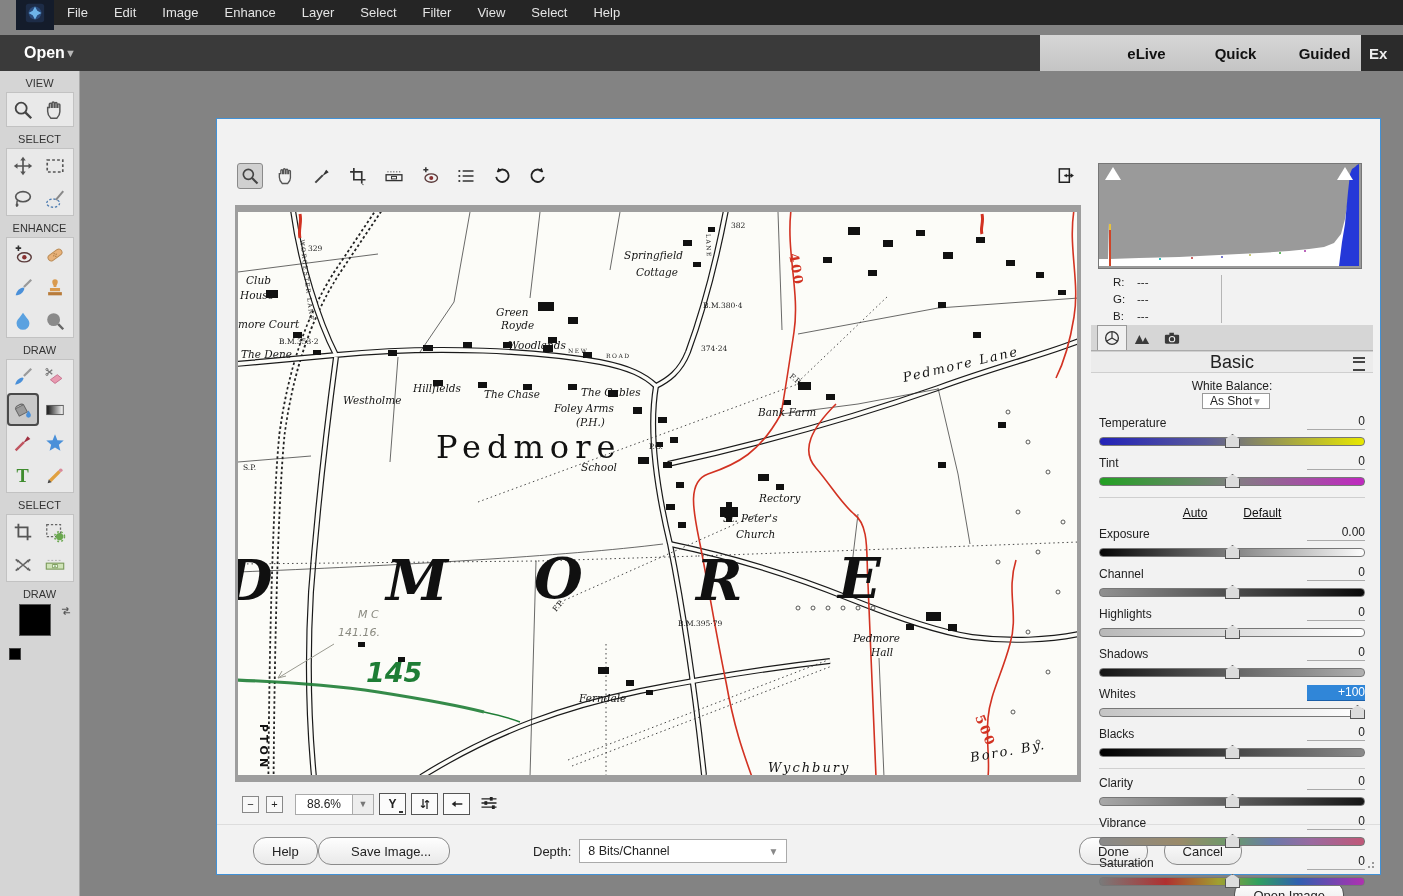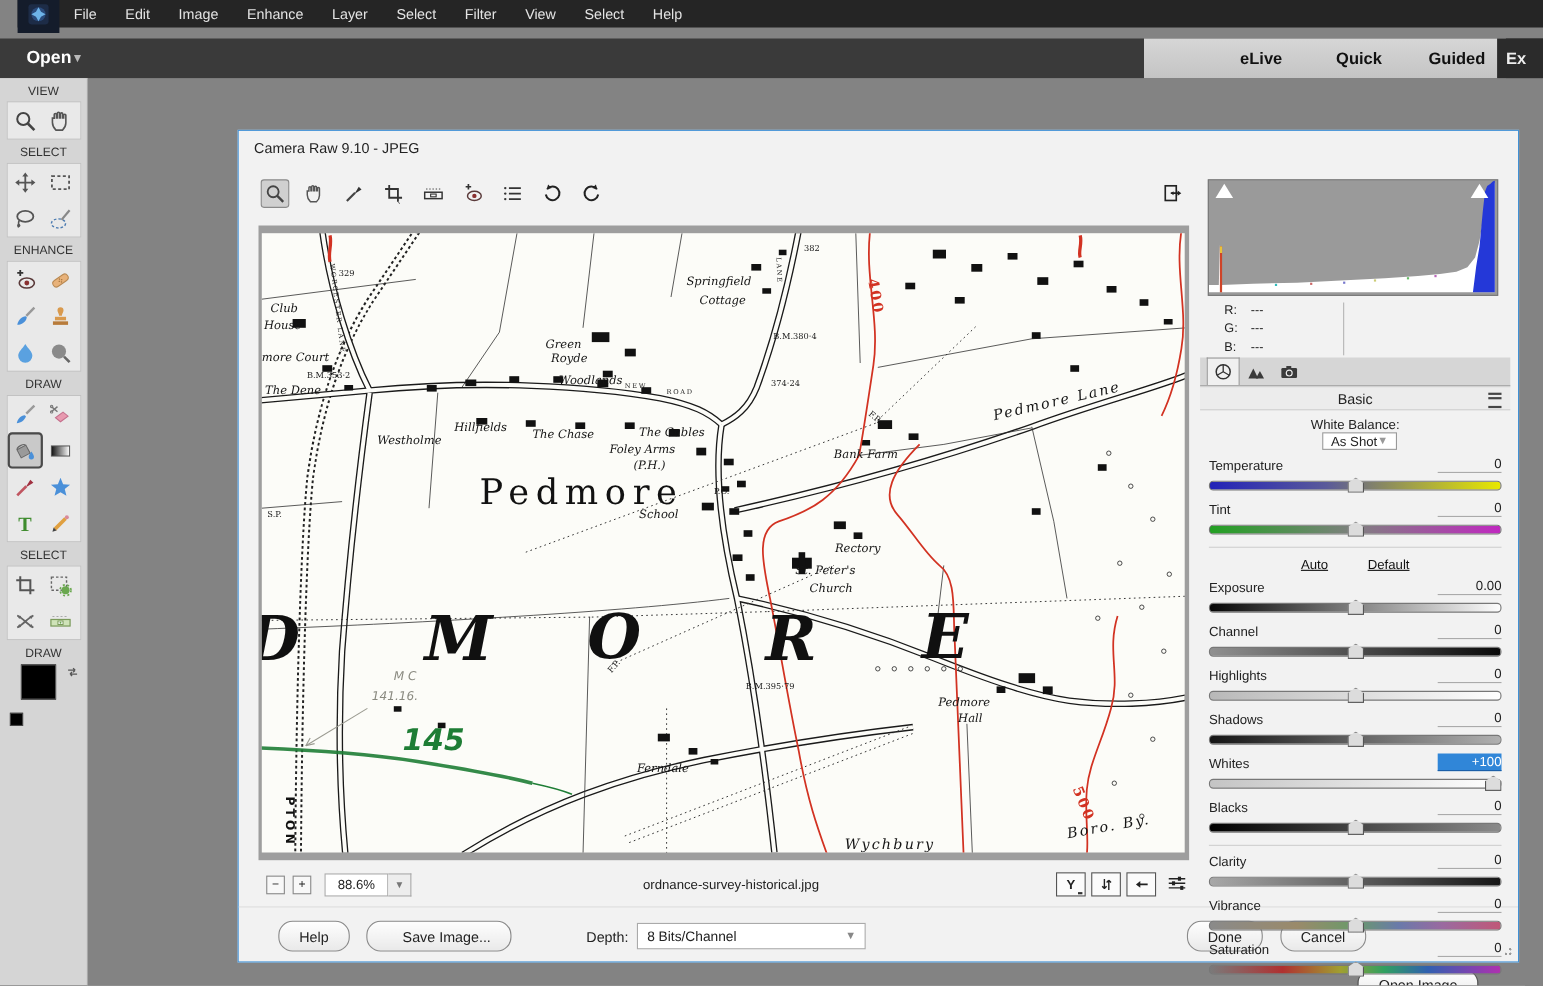--- a/index.html
+++ b/index.html
@@ -55,42 +55,42 @@
   .pv-btn{width:25px;height:20px;border:1px solid #555;background:#fbfbfb;display:flex;align-items:center;justify-content:center;margin-left:5px;font-weight:bold;font-size:12px;position:relative;}
   .pv-btn svg{width:16px;height:16px;}
   #ymark{position:absolute;right:2px;bottom:1px;width:4px;height:2px;background:#333;}
   #mixer-icon{margin-left:8px;}
   #mixer-icon svg{width:22px;height:20px;}
 
   
   #dlg-footer{position:absolute;left:0;top:705px;width:100%;height:51px;border-top:1px solid #ddd;}
   .pill{position:absolute;top:12px;height:26px;border:1px solid #8a8a8a;border-radius:13px;background:linear-gradient(#fefefe,#e9e9e9);font-size:13px;color:#222;padding:0 18px;display:flex;align-items:center;font-family:"Liberation Sans",sans-serif;}
   #btn-help{left:36px;}
-  #btn-save{left:116px;padding-left:32px;}
+  #btn-save{left:101px;padding-left:32px;}
   #depth-group{position:absolute;left:316px;top:14px;display:flex;align-items:center;font-size:13px;color:#222;}
   #depth-select{width:190px;height:22px;border:1px solid #aaa;background:#fff;margin-left:8px;display:flex;align-items:center;justify-content:space-between;padding:0 8px;font-size:12.5px;}
   #depth-select .chev{color:#888;font-size:10px;}
   #btn-done{right:232px;margin-left:44px;}
   #btn-cancel{right:138px;}
   #btn-open{right:36px;border:1px solid #555;margin-top:44px;}
   #grip{position:absolute;right:5px;bottom:5px;width:8px;height:8px;
         background:radial-gradient(circle at 2px 6px,#999 1px,transparent 1.2px),radial-gradient(circle at 6px 6px,#999 1px,transparent 1.2px),radial-gradient(circle at 6px 2px,#999 1px,transparent 1.2px);}
 
   
   #right-panel{position:absolute;left:874px;top:40px;width:282px;height:700px;}
   #histogram-box{position:absolute;left:7px;top:4px;width:262px;height:104px;border:1px solid #777;background:#9a9a9a;}
   #rgb-block{position:absolute;left:0px;top:114px;width:282px;height:52px;font-size:11.5px;color:#222;}
   .rgb-row{display:flex;padding-left:22px;height:17px;align-items:center;}
   .rgb-row .lab{width:24px;}
   #rgb-divider{position:absolute;left:130px;top:2px;width:1px;height:48px;background:#b5b5b5;}
   #panel-tabs{position:absolute;left:0;top:166px;width:282px;height:26px;background:#d6d6d6;border-bottom:1px solid #ababab;display:flex;align-items:flex-end;padding-left:6px;box-sizing:border-box;}
   .ptab{width:30px;height:25px;display:flex;align-items:center;justify-content:center;}
   .ptab svg{width:18px;height:18px;}
   .ptab.selected{background:#f0f0f0;border:1px solid #999;border-bottom:none;box-sizing:border-box;}
-  #basic-header{position:absolute;left:0;top:192px;width:282px;height:20px;background:#ececec;border-top:1px solid #cfcfcf;border-bottom:1px solid #cfcfcf;display:flex;align-items:center;justify-content:center;font-size:13px;color:#222;}
+  #basic-header{position:absolute;left:0;top:192px;width:282px;height:20px;background:#ececec;border-top:1px solid #cfcfcf;border-bottom:1px solid #cfcfcf;display:flex;align-items:center;justify-content:center;font-size:18px;color:#222;}
   #basic-menu{position:absolute;right:8px;top:5px;width:12px;height:10px;border-top:2px solid #444;border-bottom:2px solid #444;}
   #basic-menu::after{content:"";display:block;margin-top:2px;border-top:2px solid #444;}
   #controls{position:absolute;left:8px;top:214px;width:266px;}
   #wb-row{display:flex;align-items:center;font-size:12px;color:#222;margin-top:6px;flex-direction:column;}
   #wb-select{flex:1;height:21px;border:1px solid #999;background:#fff;margin-left:8px;display:flex;align-items:center;justify-content:space-between;padding:0 7px;font-size:12px;}
   #wb-select .chev{color:#999;font-size:10px;}
   .s-row{margin-top:5px;}
   .s-head{display:flex;justify-content:space-between;align-items:flex-end;font-size:12px;color:#222;}
   .s-val{width:58px;text-align:right;border-bottom:1px solid #aaa;padding-bottom:1px;}
   .s-val.hl{background:#3086d8;color:#fff;border-bottom-color:#1b5fa8;}
@@ -484,21 +484,20 @@
       <div id="fg-swatch"></div>
       <div id="swap-colors"><svg viewBox="0 0 24 24" style="width:14px;height:14px">
             <use href="#ic-swap"></use>
           </svg></div>
       <div id="mini-bg"></div>
       <div id="mini-fg"></div>
     </div>
   </div>
 
   <div id="dialog">
-    <div id="dlg-title">Camera Raw 9.10  -  JPEG</div>
     <div id="dlg-toolbar">
         <div class="tb-btn selected">
           <svg>
             <use href="#ic-zoom"></use>
           </svg>
         </div>
         <div class="tb-btn">
           <svg>
             <use href="#ic-hand"></use>
           </svg>
@@ -752,21 +751,20 @@
             <text x="22" y="512" class="ml-vert" transform="rotate(90 22 512)">PTON</text>
           </g>
       </svg>
     </div>
 
     <div id="zoombar">
       <div class="zbtn">−</div>
       <div class="zbtn">+</div>
       <div id="zoom-value">88.6%</div>
       <div id="zoom-dd">▼</div>
-      <div id="filename">ordnance-survey-historical.jpg</div>
       <div class="pv-btn">
           <span>Y</span>
           <span id="ymark"></span>
         </div>
       <div class="pv-btn">
           <svg>
             <use href="#ic-updown"></use>
           </svg>
         </div>
       <div class="pv-btn">

